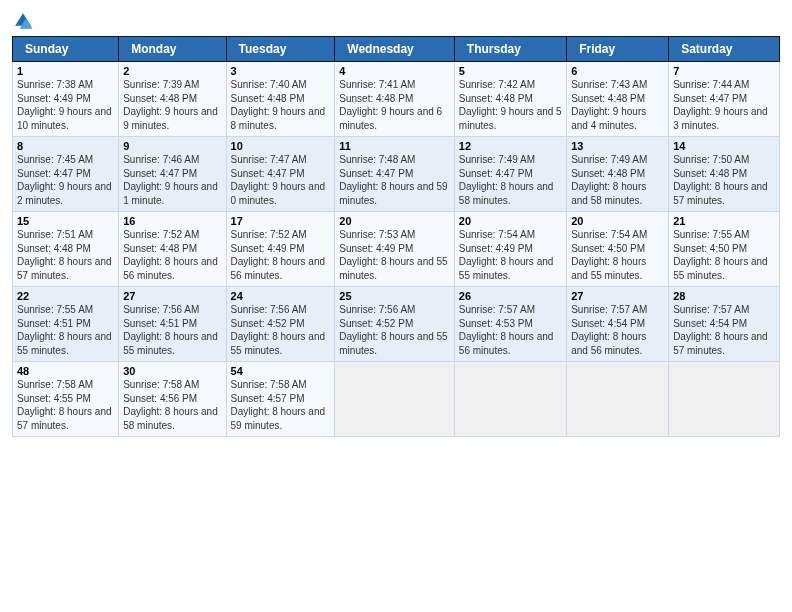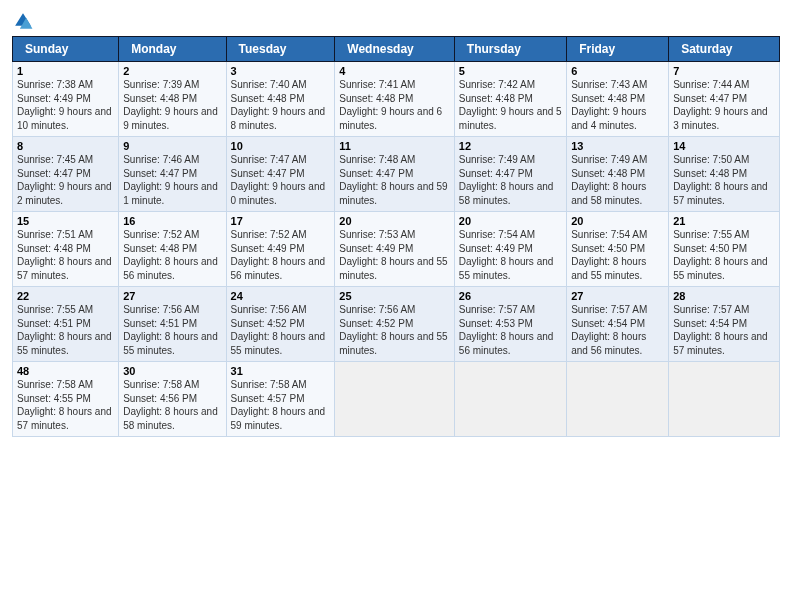--- a/index.html
+++ b/index.html
@@ -256,21 +256,21 @@
         <tr>
           <td>
             <span class="day-number">48</span>
 <div class="day-info">Sunrise: 7:58 AM<br>Sunset: 4:55 PM<br>Daylight: 8 hours and 57 minutes.</div>
           </td>
           <td>
             <span class="day-number">30</span>
 <div class="day-info">Sunrise: 7:58 AM<br>Sunset: 4:56 PM<br>Daylight: 8 hours and 58 minutes.</div>
           </td>
           <td>
-            <span class="day-number">31</span>
+            <span class="day-number">54</span>
 <div class="day-info">Sunrise: 7:58 AM<br>Sunset: 4:57 PM<br>Daylight: 8 hours and 59 minutes.</div>
           </td>
           <td class="empty-cell"></td>
           <td class="empty-cell"></td>
           <td class="empty-cell"></td>
           <td class="empty-cell"></td>
         </tr>
       </tbody>
   </table>
 </div>

